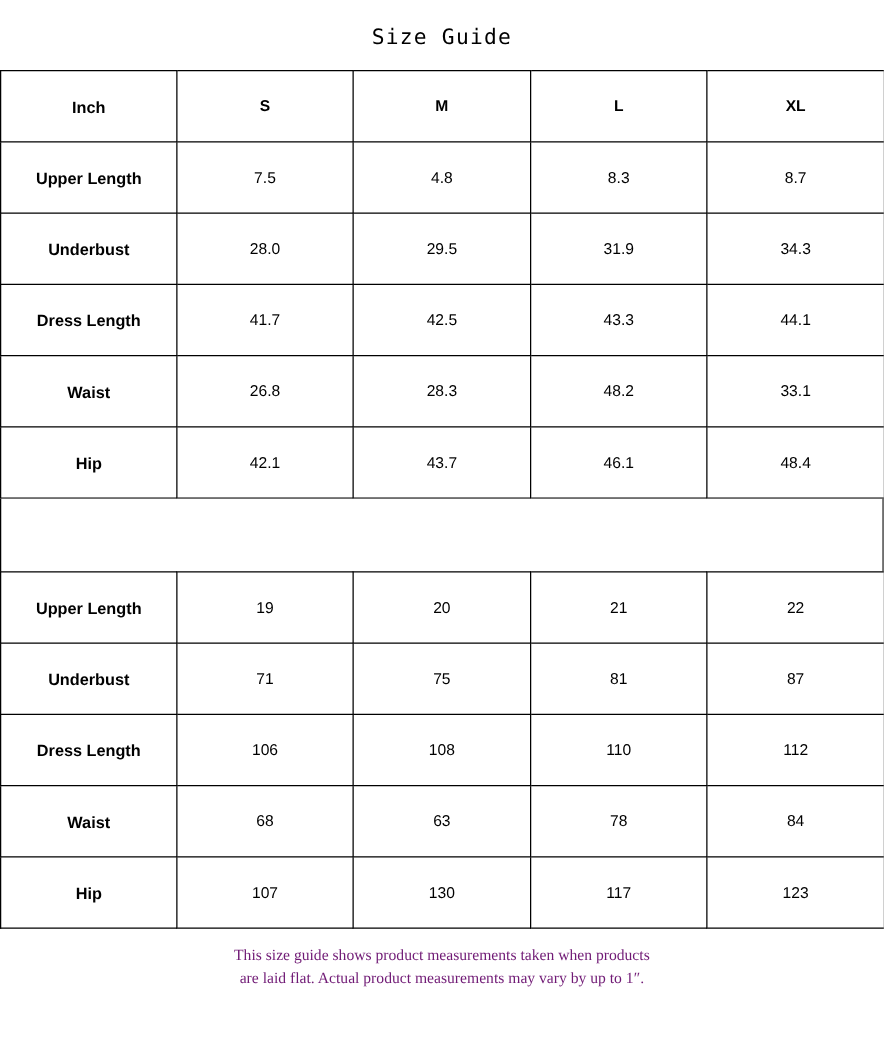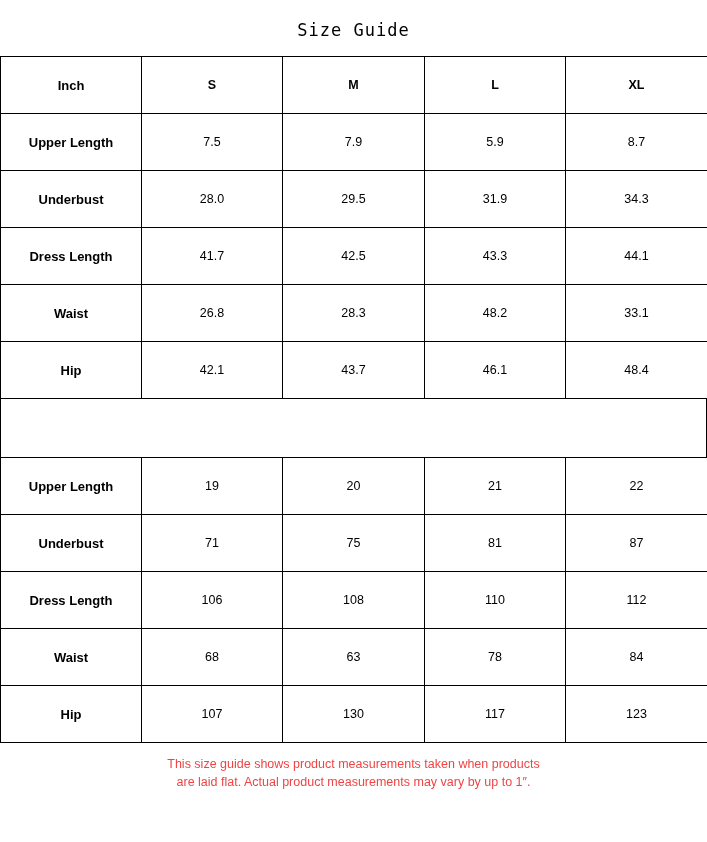--- a/index.html
+++ b/index.html
@@ -61,26 +61,26 @@
   table.size-table col.c4 { width: 142px; }
   .spacer-block {
     height: 58px;
     width: 707px;
     border-left: 1px solid #000;
     border-right: 1px solid #000;
     box-sizing: border-box;
     background: #fff;
   }
   .footnote {
-    font-family: Liberation Sans, sans-serif;
+    font-family: Liberation Serif, serif;
     font-size: 12.5px;
     line-height: 1.45;
     text-align: center;
     padding-top: 12px;
-    color: #ef4444;
+    color: #701a75;
   }
   .footnote div {
     white-space: pre;
   }
 </style>
 </head>
 <body>
 
 <div class="page">
 
@@ -98,22 +98,22 @@
       <tr>
         <td class="head-label">Inch</td>
         <td class="head-size">S</td>
         <td class="head-size">M</td>
         <td class="head-size">L</td>
         <td class="head-size">XL</td>
       </tr>
       <tr>
         <td class="row-label">Upper Length</td>
         <td>7.5</td>
-        <td>7.9</td>
-        <td>5.9</td>
+        <td>4.8</td>
+        <td>8.3</td>
         <td>8.7</td>
       </tr>
       <tr>
         <td class="row-label">Underbust</td>
         <td>28.0</td>
         <td>29.5</td>
         <td>31.9</td>
         <td>34.3</td>
       </tr>
       <tr>

